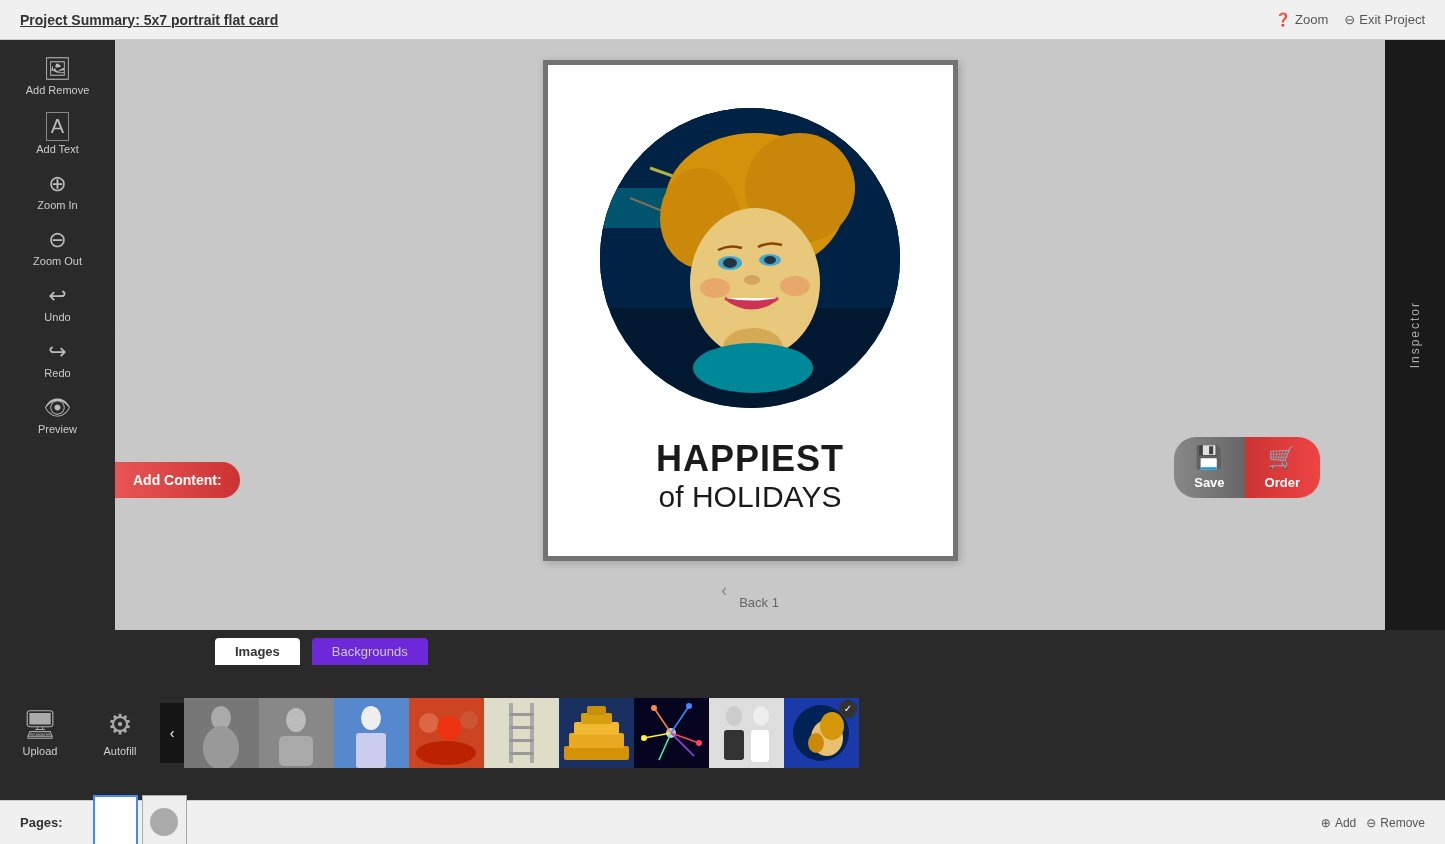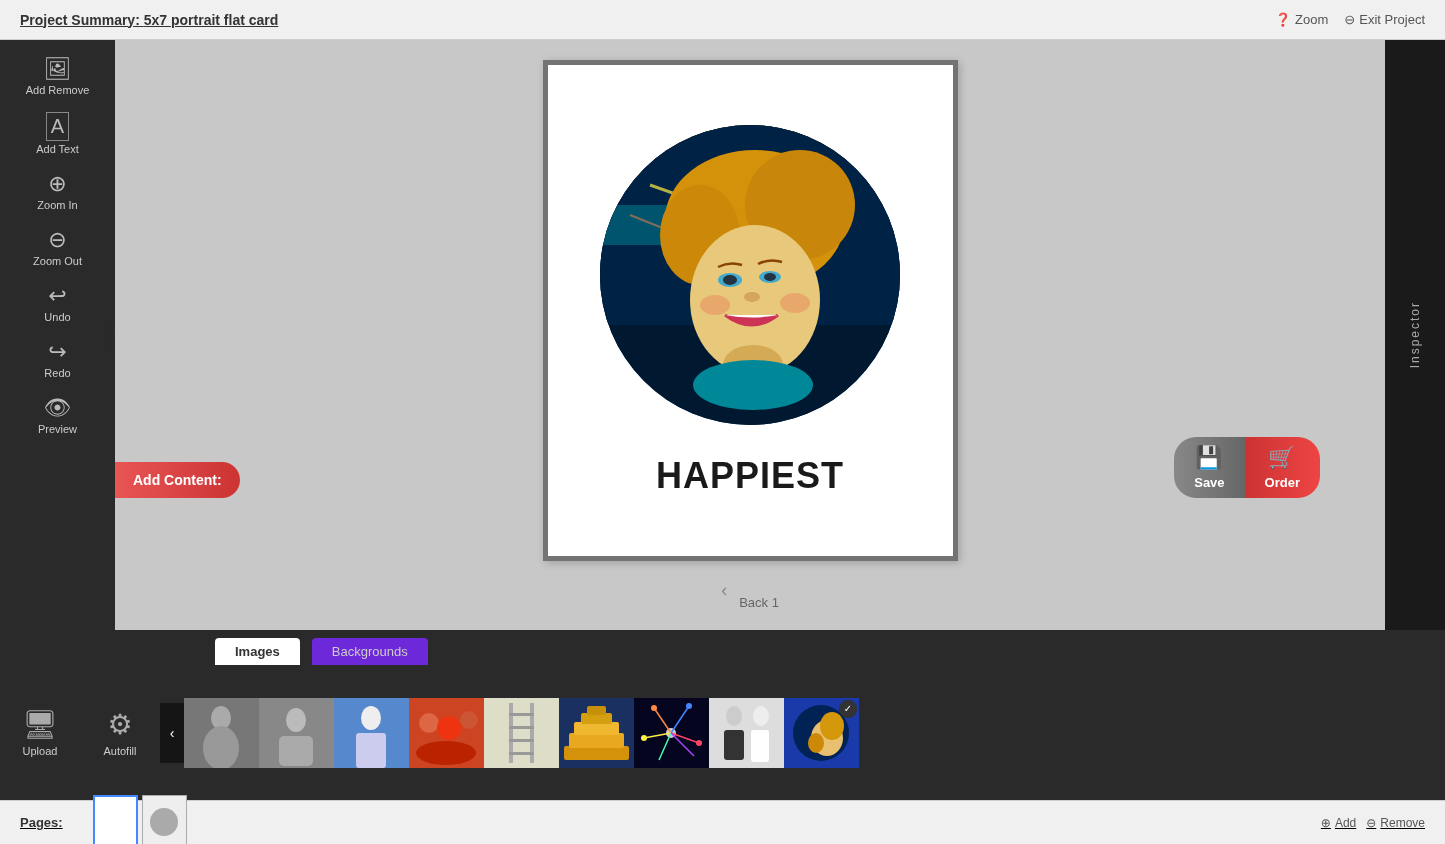--- a/index.html
+++ b/index.html
@@ -262,21 +262,20 @@
     
     #bottom-footer {
       height: 44px;
       background: #f0f0f0;
       border-top: 1px solid #ccc;
       display: flex;
       align-items: center;
       justify-content: space-between;
       padding: 0 20px;
       flex-shrink: 0;
-      text-decoration: underline;
     }
     .pages-label { font-size: 13px; color: #333; font-weight: bold; }
     .footer-actions { display: flex; align-items: center; gap: 10px; }
     .add-page-btn, .remove-page-btn {
       display: flex;
       align-items: center;
       gap: 4px;
       font-size: 12px;
       color: #555;
       cursor: pointer;
@@ -473,20 +472,21 @@
             <ellipse cx="195" cy="178" rx="15" ry="10" fill="#e87755" opacity="0.4"></ellipse>
 
             <ellipse cx="153" cy="240" rx="30" ry="20" fill="#d4aa55"></ellipse>
 
             <ellipse cx="153" cy="260" rx="60" ry="25" fill="#008899"></ellipse>
           </svg>
         </div>
       </div>
       <div class="card-text">
         <div class="line1">HAPPIEST</div>
+        <div class="line2">of HOLIDAYS</div>
       </div>
     </div>
 
     <div id="canvas-nav">
       <span class="nav-arrow">‹</span>
       <span class="page-label">Back 1</span>
     </div>
 
   </div>
 

